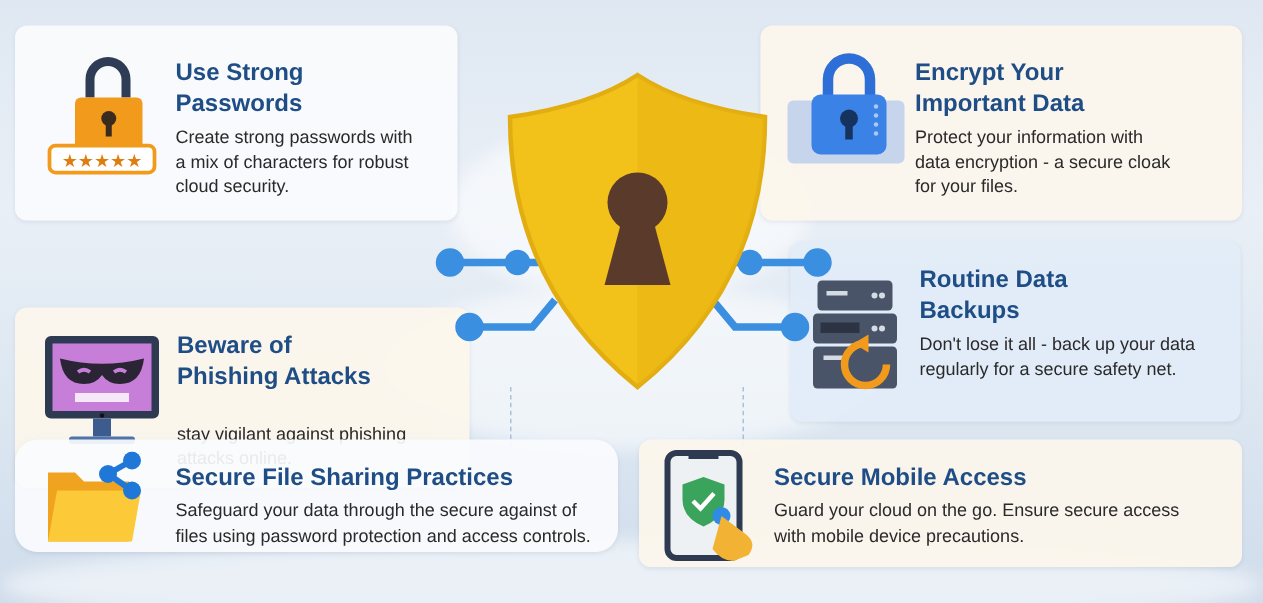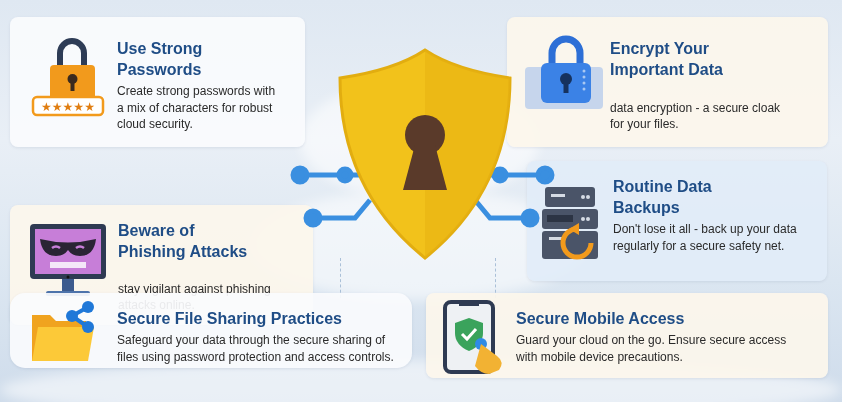--- a/index.html
+++ b/index.html
@@ -44,21 +44,21 @@
     <path d="M30 30 V18 a14 14 0 0 1 28 0 V30" fill="none" stroke="#2d6fd6" stroke-width="7"></path>
     <rect x="19" y="28" width="50" height="40" rx="6" fill="#3b82e6"></rect>
     <circle cx="44" cy="44" r="6" fill="#16325e"></circle>
       <rect x="41.5" y="46" width="5" height="12" fill="#16325e"></rect>
     <circle cx="62" cy="36" r="1.5" fill="#a9c8f2"></circle>
       <circle cx="62" cy="42" r="1.5" fill="#a9c8f2"></circle>
       <circle cx="62" cy="48" r="1.5" fill="#a9c8f2"></circle>
       <circle cx="62" cy="54" r="1.5" fill="#a9c8f2"></circle>
   </svg>
   <div class="title" style="left:103px;top:21px;"><span>Encrypt Your</span><br><span>Important Data</span></div>
-  <div class="desc" style="left:103px;top:66px;"><br><span>data encryption - a secure cloak</span><br><span>for your files.</span></div>
+  <div class="desc" style="left:103px;top:66px;"><span>Protect your information with</span><br><span>data encryption - a secure cloak</span><br><span>for your files.</span></div>
 </div>
 
 <div class="card cream" style="left:10px;top:161px;width:303px;height:120px;margin-top:44px;">
   <svg class="icon" style="left:18px;top:17px;" width="80" height="80" viewBox="0 0 80 80">
     <rect x="2" y="2" width="76" height="55" rx="4" fill="#2e3a52"></rect>
     <rect x="7" y="7" width="66" height="45" fill="#c77ed8"></rect>
     <path d="M12 17 Q40 24 68 17 Q66 34 52 34 Q44 34 40 28 Q36 34 28 34 Q14 34 12 17Z" fill="#2a2434"></path>
     <path d="M24 26 q4 -3 8 0" stroke="#c77ed8" stroke-width="2.5" fill="none"></path>
       <path d="M48 26 q4 -3 8 0" stroke="#c77ed8" stroke-width="2.5" fill="none"></path>
     <rect x="22" y="40" width="36" height="6" fill="#f4e8f8"></rect>
@@ -93,21 +93,21 @@
   <svg class="icon" style="left:20px;top:8px;" width="74" height="65" viewBox="0 0 74 65">
     <path d="M2 14 h18 l6 6 h30 v40 H2 z" fill="#f0a31f"></path>
     <path d="M8 26 h56 l-6 34 H2 z" fill="#fcc938"></path>
     <line x1="58" y1="6" x2="42" y2="15" stroke="#1f78d8" stroke-width="4"></line>
       <line x1="42" y1="15" x2="58" y2="26" stroke="#1f78d8" stroke-width="4"></line>
     <circle cx="58" cy="6" r="6" fill="#1f78d8"></circle>
       <circle cx="42" cy="15" r="6" fill="#1f78d8"></circle>
       <circle cx="58" cy="26" r="6" fill="#1f78d8"></circle>
   </svg>
   <div class="title" style="left:107px;top:15px;">Secure File Sharing Practices</div>
-  <div class="desc" style="left:107px;top:39px;"><span>Safeguard your data through the secure sharing of</span><br><span>files using password protection and access controls.</span></div>
+  <div class="desc" style="left:107px;top:39px;"><span>Safeguard your data through the secure against of</span><br><span>files using password protection and access controls.</span></div>
 </div>
 
 <div class="card cream" style="left:426px;top:293px;width:402px;height:85px;">
   <svg class="icon" style="left:15px;top:5px;" width="75" height="80" viewBox="0 0 75 80">
     <rect x="4" y="4" width="48" height="70" rx="6" fill="#eef1f4" stroke="#2e3a52" stroke-width="4"></rect>
     <rect x="18" y="4" width="20" height="4" fill="#2e3a52"></rect>
     <path d="M28 20 l14 5 v10 q0 12 -14 18 q-14 -6 -14 -18 v-10 z" fill="#3aa35c"></path>
     <path d="M21 36 l5 5 l9 -10" stroke="#fff" stroke-width="3" fill="none"></path>
     <circle cx="40" cy="46" r="6" fill="#2f8be6"></circle>
     <path d="M40 46 l16 12 q8 6 2 14 l-10 4 q-8 0 -14 -8 z" fill="#f2b233"></path>

